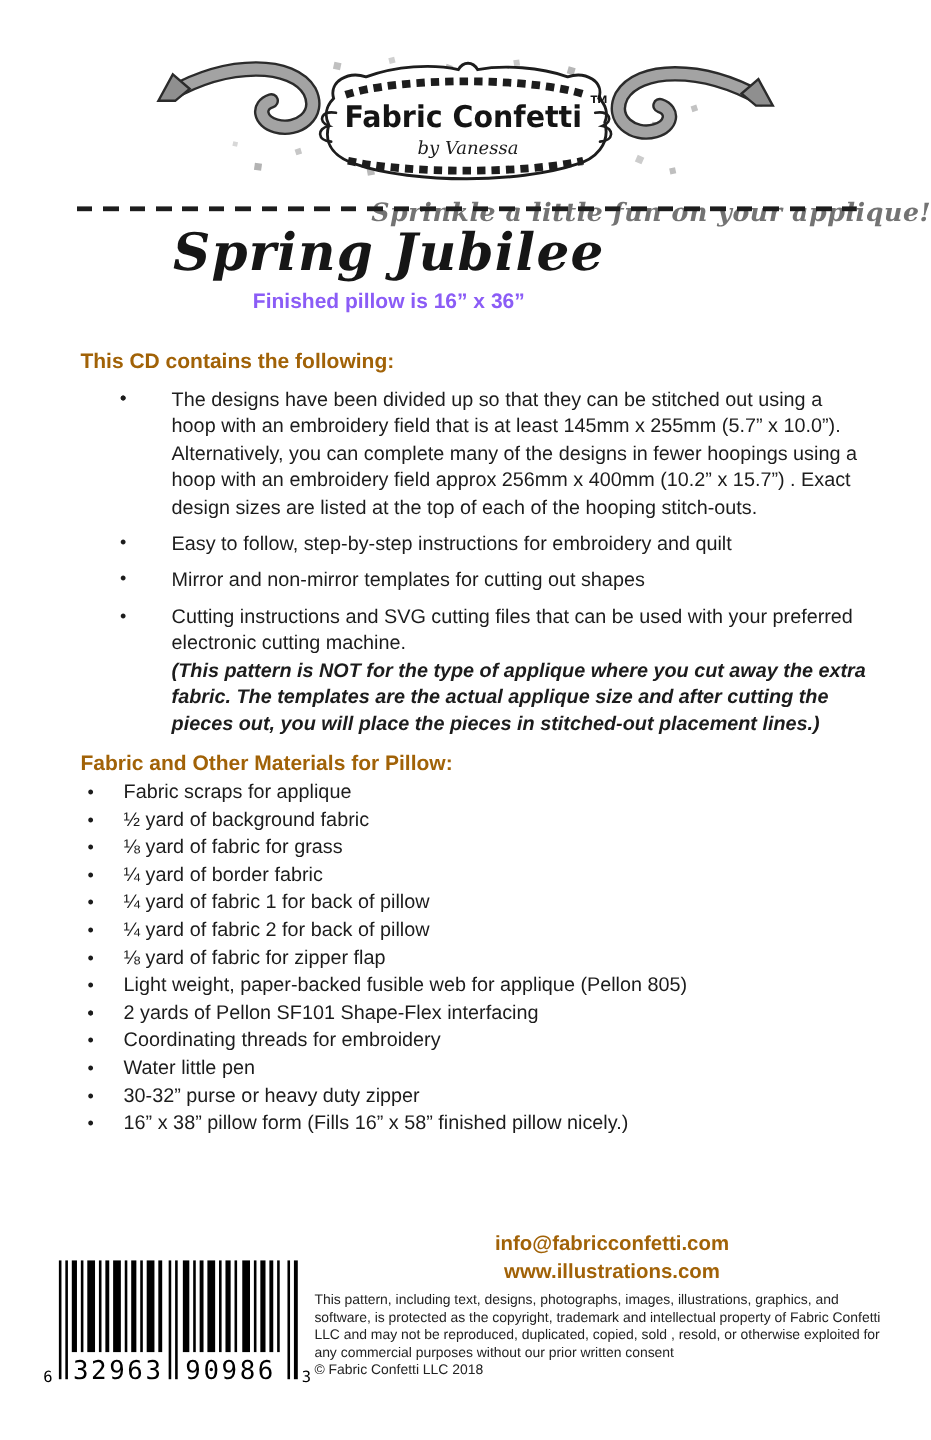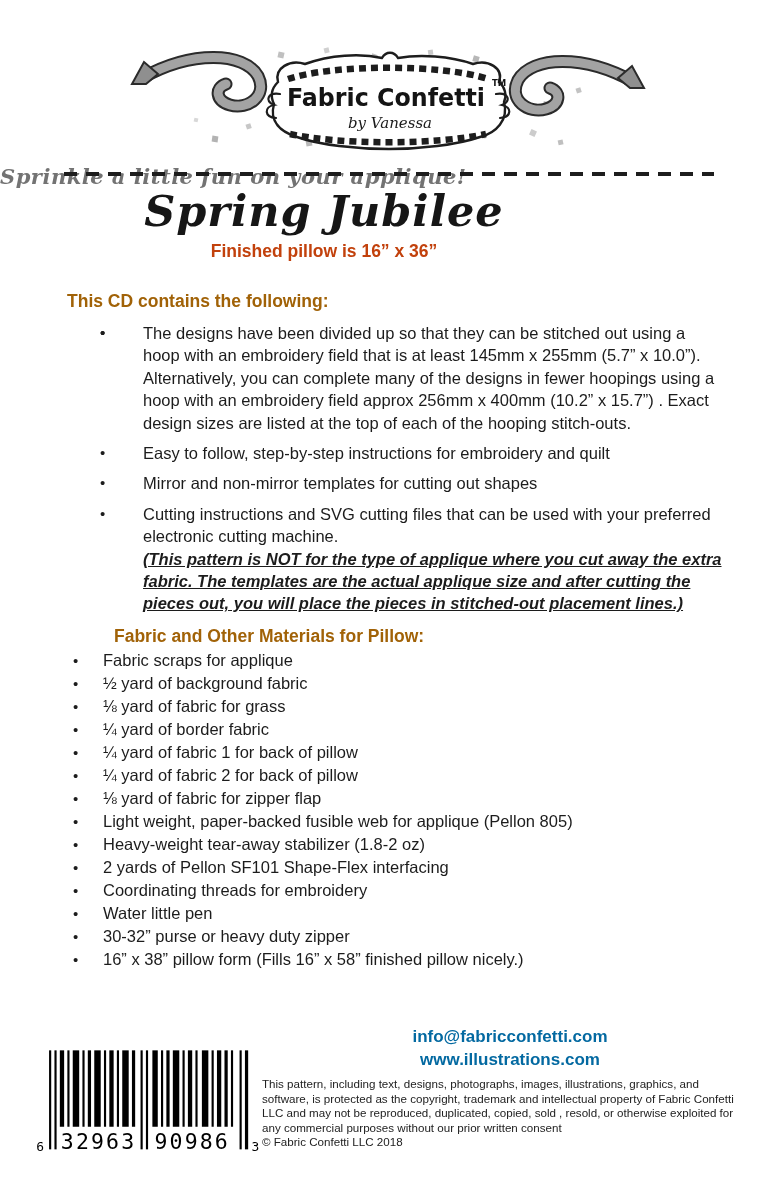--- a/index.html
+++ b/index.html
@@ -3,60 +3,60 @@
 <meta charset="utf-8">
 <style>
   html,body{margin:0;padding:0;}
   body{
     width:776px;height:1200px;position:relative;overflow:hidden;
     background:#ffffff;color:#1c1c1c;
     font-family:"Liberation Sans", sans-serif;
     -webkit-font-smoothing:antialiased;
   }
   
-  .logo-wrap{position:absolute;top:44px;left:0;width:776px;text-align:left;}
+  .logo-wrap{position:absolute;top:44px;left:0;width:776px;text-align:right;}
   .logo-svg{display:block;margin:0 auto;}
   .tagline{
     margin-top:-2px;
     font-family:"DejaVu Serif", serif;font-style:italic;font-weight:bold;
     font-size:21px;color:#737373;letter-spacing:.5px;
   }
   
   .dash-divider{
     position:absolute;top:172px;left:64px;right:62px;height:4px;
     background:repeating-linear-gradient(to right,#1d1d1d 0 13px,transparent 13px 22px);
   }
   
   .title-block{position:absolute;top:186px;left:0;width:648px;text-align:center;}
   .script-title{
     font-family:"DejaVu Serif", serif;font-style:italic;font-weight:bold;
     font-size:43px;line-height:50px;color:#161616;letter-spacing:1px;
   }
-  .subtitle{font-size:17.5px;font-weight:bold;margin-top:5px;color:#c2410c;}
+  .subtitle{font-size:17.5px;font-weight:bold;margin-top:5px;color:#8b5cf6;}
   
   .content{position:absolute;left:67px;top:291px;width:657px;}
   .sec-heading{font-size:17.5px;font-weight:bold;color:#a16207;margin:0 0 10px 0;}
   ul.plain{list-style:none;margin:0;padding:0;}
   .cd-list li{
     position:relative;padding-left:76px;margin:0 0 8px 0;
     font-size:16.5px;line-height:22.4px;color:#1c1c1c;
   }
   .cd-list .b{position:absolute;left:33px;top:0;font-size:15px;}
-  .cd-note{font-weight:bold;font-style:italic;text-decoration:underline;}
+  .cd-note{font-weight:bold;font-style:italic;}
   .materials{margin-top:11px;}
   .mat-list li{
     position:relative;padding-left:36px;margin:0;
     font-size:16.5px;line-height:23px;color:#1c1c1c;
   }
   .mat-list .b{position:absolute;left:6px;top:0;font-size:15px;}
   
   .barcode-wrap{position:absolute;left:34px;top:1050px;}
   .contact{
     position:absolute;left:280px;top:1025px;width:460px;text-align:center;
-    font-size:17px;font-weight:bold;line-height:23px;color:#0369a1;
+    font-size:17px;font-weight:bold;line-height:23px;color:#a16207;
   }
   .legal{
     position:absolute;left:262px;top:1077px;width:472px;
     font-size:11.6px;line-height:14.6px;color:#222;
   }
   .legal .copy{margin-top:0;}
 </style>
 </head>
 <body>
 
@@ -147,31 +147,31 @@
       <span>Mirror and non-mirror templates for cutting out shapes</span>
     </li>
     <li>
       <span class="b">•</span>
       <span>Cutting instructions and SVG cutting files that can be used with your preferred electronic cutting machine.</span>
       <div class="cd-note">(This pattern is NOT for the type of applique where you cut away the extra fabric.  The templates are the actual applique size and after cutting the pieces out, you will place the pieces in stitched-out placement lines.)</div>
     </li>
   </ul>
 
   <div class="materials">
-    <div class="sec-heading" style="margin-bottom:2px;margin-left:47px;">Fabric and Other Materials for Pillow:</div>
+    <div class="sec-heading" style="margin-bottom:2px;">Fabric and Other Materials for Pillow:</div>
     <ul class="plain mat-list">
       <li><span class="b">•</span><span>Fabric scraps for applique</span></li>
       <li><span class="b">•</span><span>½ yard of background fabric</span></li>
       <li><span class="b">•</span><span>⅛ yard of fabric for grass</span></li>
       <li><span class="b">•</span><span>¼ yard of border fabric</span></li>
       <li><span class="b">•</span><span>¼  yard of fabric 1 for back of pillow</span></li>
       <li><span class="b">•</span><span>¼  yard of fabric 2 for back of pillow</span></li>
       <li><span class="b">•</span><span>⅛  yard of fabric for zipper flap</span></li>
       <li><span class="b">•</span><span>Light weight, paper-backed fusible web for applique (Pellon 805)</span></li>
-      <li><span class="b">•</span><span>Heavy-weight tear-away stabilizer (1.8-2 oz)</span></li>
+      <li><span class="b">•</span></li>
       <li><span class="b">•</span><span>2 yards of Pellon SF101 Shape-Flex interfacing</span></li>
       <li><span class="b">•</span><span>Coordinating threads for embroidery</span></li>
       <li><span class="b">•</span><span>Water little pen</span></li>
       <li><span class="b">•</span><span>30-32” purse or heavy duty zipper</span></li>
       <li><span class="b">•</span><span>16” x 38” pillow form (Fills 16” x 58” finished pillow nicely.)</span></li>
     </ul>
   </div>
 </div>
 
 <div class="barcode-wrap">

